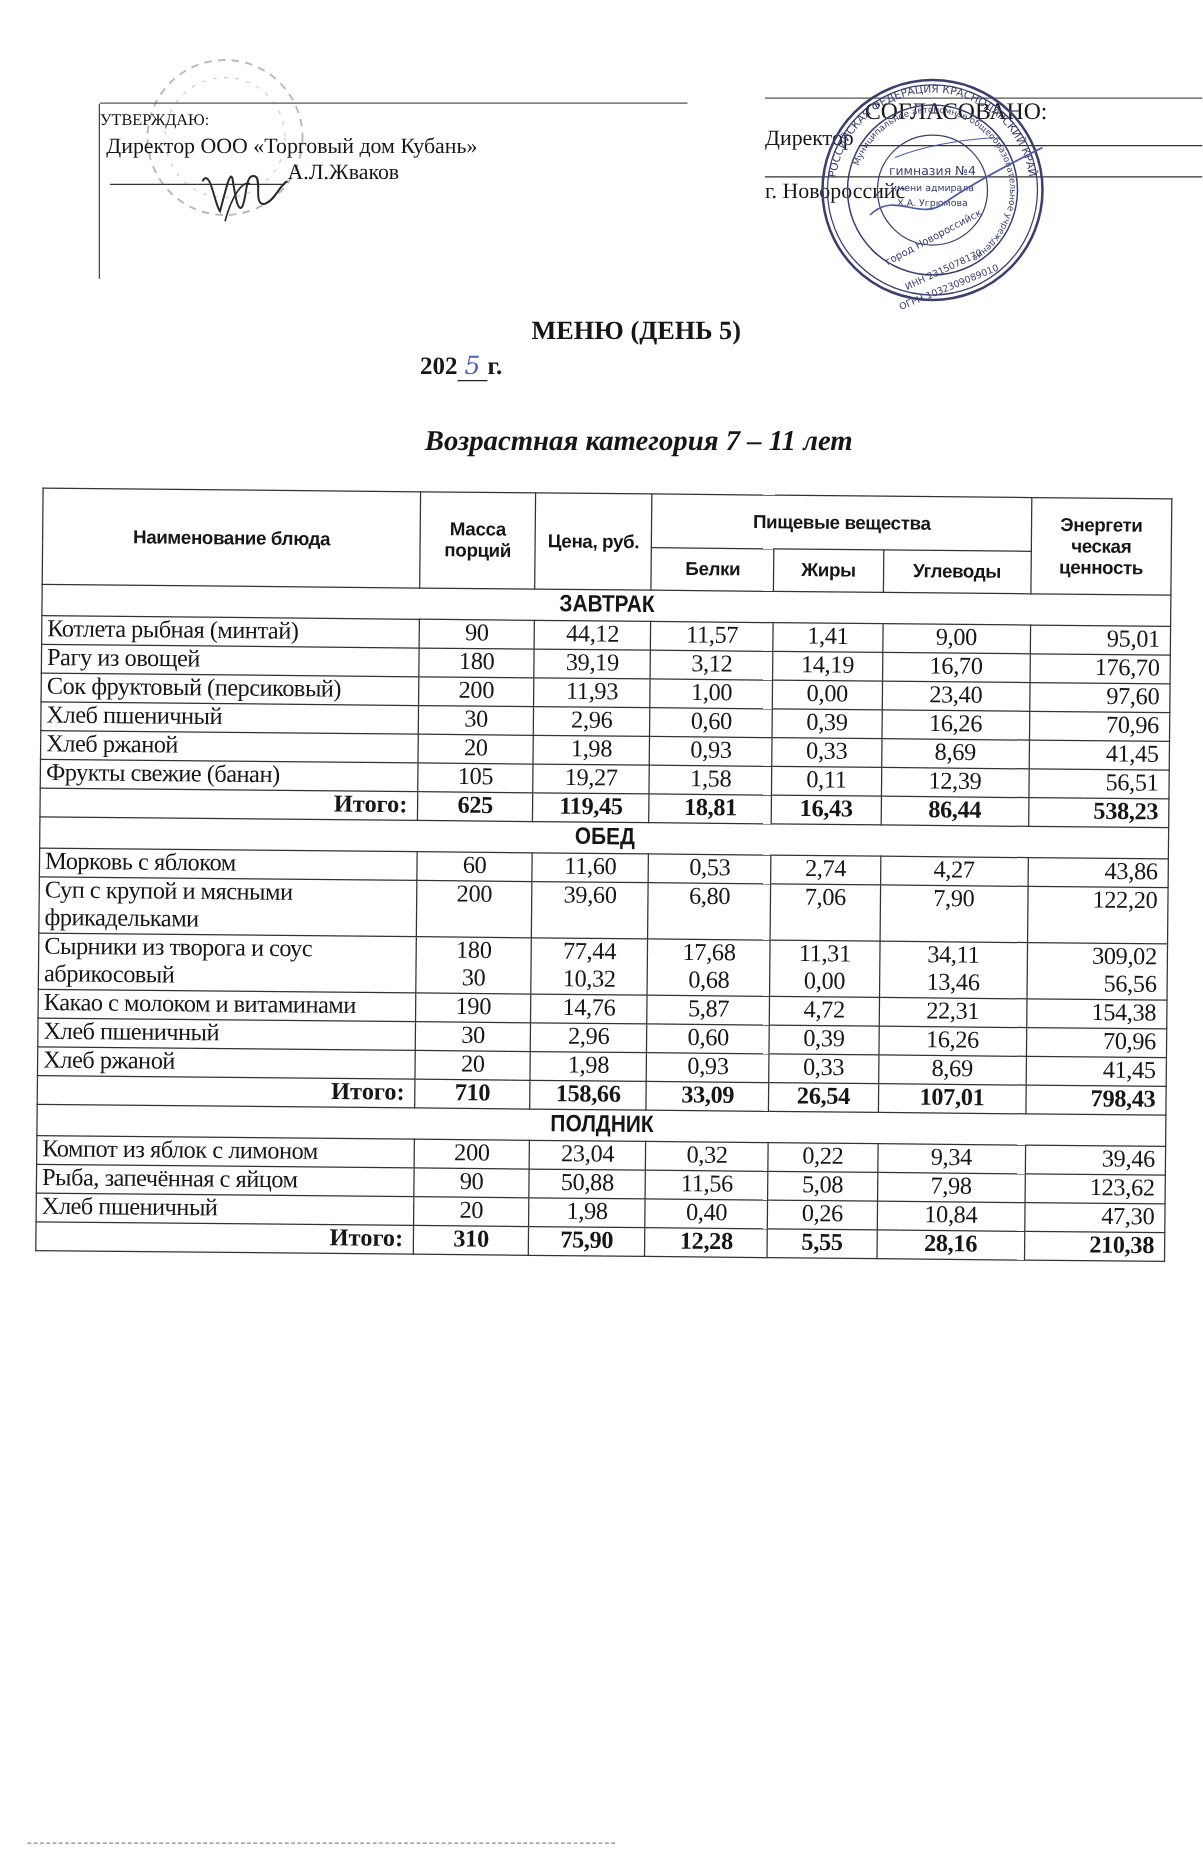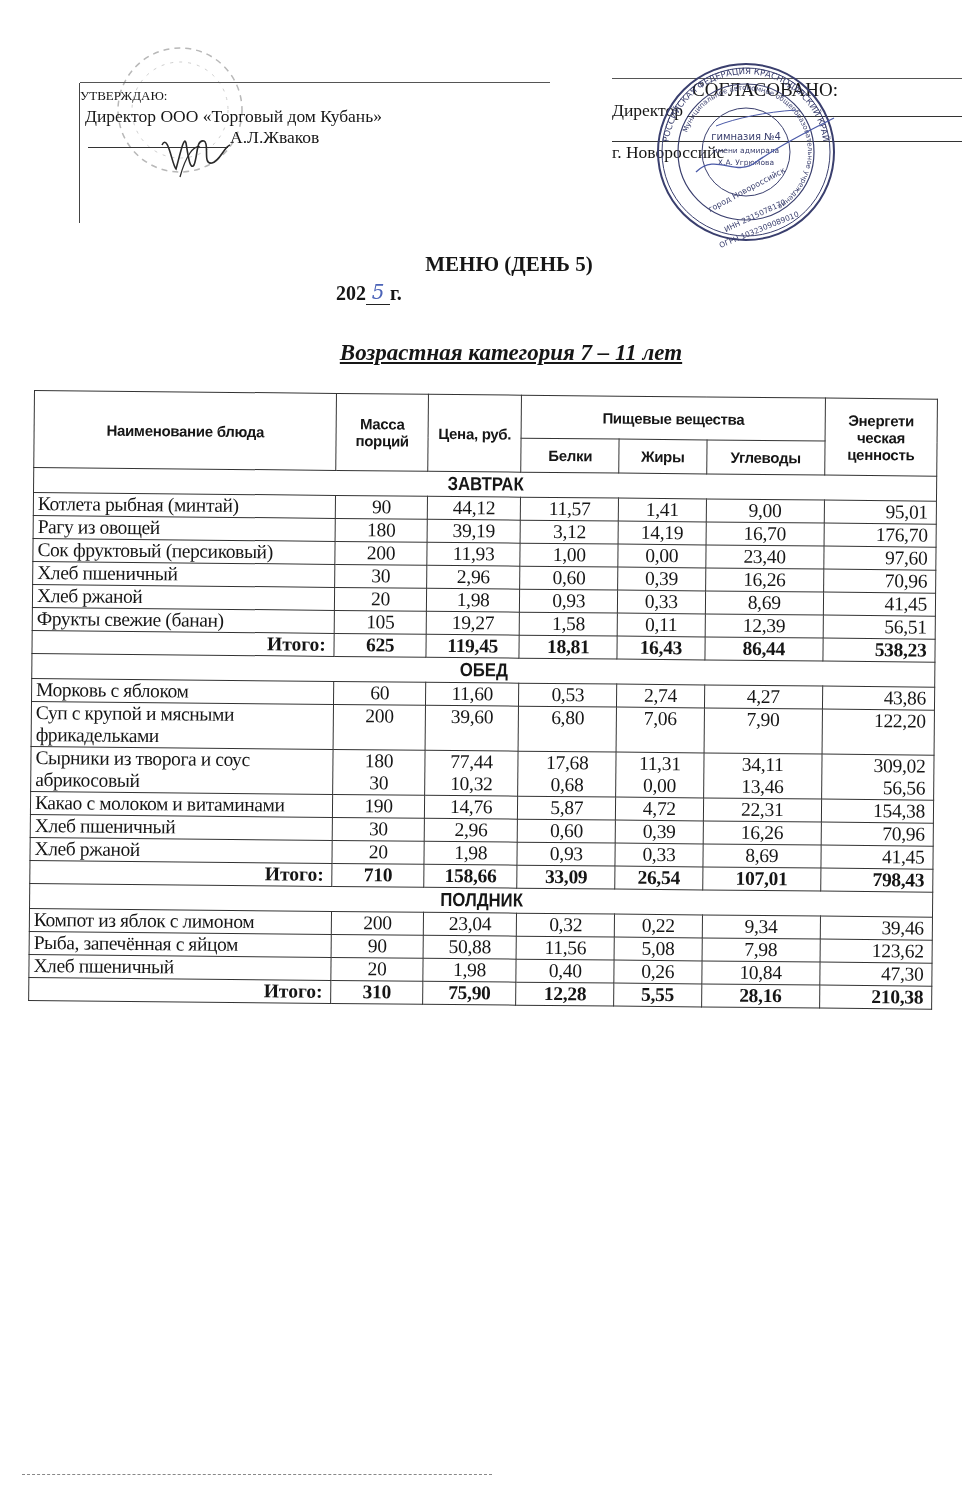--- a/index.html
+++ b/index.html
@@ -28,21 +28,21 @@
     .agree .a2 .fill { flex:1; border-bottom: 1px solid #333; margin-left: 4px; height: 16px; }
     .agree .a3 { border-bottom: 1px solid #333; height: 20px; }
     .agree .a4 { padding-right: 0; }
     .stamp { position: absolute; left: 656px; top: 52px; width: 180px; height: 200px; }
 
     .title { position: absolute; left: 0; width: 962px; top: 252px; text-align: center; font-weight: bold; font-size: 21px; padding-left: 28px; }
     .dateline { position: absolute; left: 330px; top: 280px; font-weight: bold; font-size: 20px; display: flex; align-items: flex-end; }
     .dateline .blank { display: inline-block; width: 318px; border-bottom: 1.5px solid #222; height: 24px; position: relative; }
     .dateline .hand { position: absolute; left: 180px; top: -4px; color: #6a7fc2; font-style: italic; font-family: "DejaVu Serif", serif; font-size: 22px; font-weight: normal; letter-spacing: 2px; }
     .dateline .yr-digit { display:inline-block; border-bottom: 1.5px solid #222; width: 24px; text-align: center; color: #4b63b8; font-style: italic; font-weight: normal; font-family: "DejaVu Serif", serif; }
-    .subtitle { position: absolute; left: 0; width: 962px; top: 340px; text-align: center; font-weight: bold; font-style: italic; font-size: 23px; padding-left: 60px; box-sizing: border-box; text-decoration: underline; }
+    .subtitle { position: absolute; left: 0; width: 962px; top: 340px; text-align: center; font-weight: bold; font-style: italic; font-size: 23px; padding-left: 60px; box-sizing: border-box; }
 
     table.menu {
       position: absolute; left: 34px; top: 390px; width: 904px; border-collapse: collapse;
       font-family: "Liberation Sans Narrow", "Liberation Serif", serif;
       transform: rotate(0.55deg); transform-origin: left top;
     }
     table.menu td, table.menu th { border: 1.3px solid #333; padding: 0 4px; vertical-align: top; }
     table.menu th { font-family: "Liberation Sans", sans-serif; font-size: 15px; font-weight: bold; text-align: center; vertical-align: middle; letter-spacing: -0.3px; }
     .h-name { width: 285px; height: 76px; }
     .h-mass { width: 80px; }

